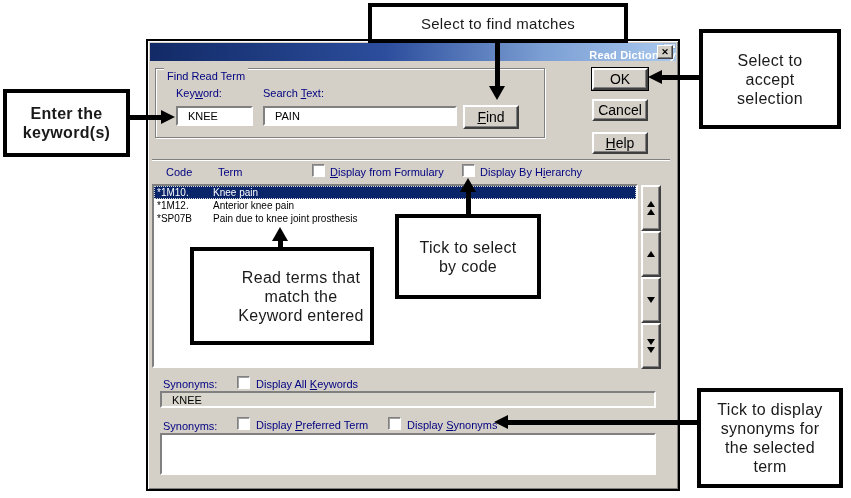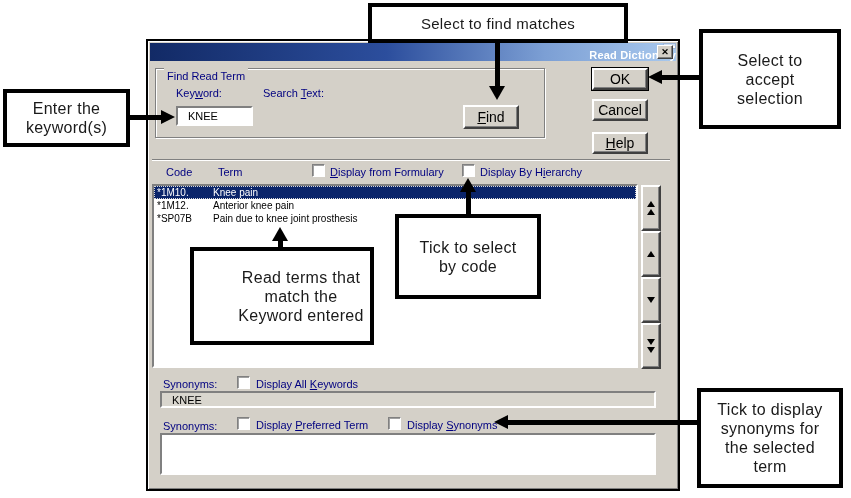--- a/index.html
+++ b/index.html
@@ -79,20 +79,21 @@
       <div class="win-icon"></div>
       <div class="title-text">Read Dictionary</div>
       <div class="close-btn">✕</div>
     </div>
 
     <div class="groupbox">
       <div class="group-title navy">Find Read Term</div>
       <div class="abs navy" style="left:20px; top:18px;"><span>Key</span><span class="acc">w</span><span>ord:</span></div>
       <div class="abs navy" style="left:107px; top:18px;"><span>Search </span><span class="acc">T</span><span>ext:</span></div>
       <input class="sunken abs" style="left: 20px; top: 37px; width: 77px; height: 20px;" value="KNEE">
+      <input class="sunken abs" style="left: 107px; top: 37px; width: 194px; height: 20px;" value="PAIN">
       <div class="btn" style="left:307px; top:36px; width:56px; height:24px;">
           <span><span></span><span class="acc">F</span><span>ind</span></span>
         </div>
     </div>
 
     <div class="btn btn-default" style="left:444px; top:27px; width:56px; height:22px;">OK</div>
     <div class="btn" style="left:444px; top:58px; width:56px; height:22px;">Cancel</div>
     <div class="btn" style="left:444px; top:91px; width:56px; height:22px;">
         <span><span></span><span class="acc">H</span><span>elp</span></span>
       </div>
@@ -148,21 +149,21 @@
     <div class="cb" style="left:240px; top:376px;"></div>
     <div class="abs navy" style="left:259px; top:378px;"><span>Display </span><span class="acc">S</span><span>ynonyms</span></div>
     <div class="sunken abs" style="left:12px; top:392px; width:496px; height:42px;"></div>
 
   </div>
 
   <div class="callout" style="left:368px; top:3px; width:260px; height:40px; font-size:15px;">Select to find matches</div>
   <div class="callout" style="left:699px; top:29px; width:142px; height:100px;">Select to
 accept
 selection</div>
-  <div class="callout" style="left:3px; top:89px; width:127px; height:58px;">Enter the
+  <div class="callout" style="left:3px; top:89px; width:127px; height:68px;font-weight:bold;">Enter the
 keyword(s)</div>
   <div class="callout" style="left:190px; top:247px; width:184px; height:98px;padding-left:38px;">Read terms that
 match the
 Keyword entered</div>
   <div class="callout" style="left:395px; top:214px; width:146px; height:85px;">Tick to select
 by code</div>
   <div class="callout" style="left:697px; top:388px; width:146px; height:100px;">Tick to display
 synonyms for
 the selected
 term</div>

